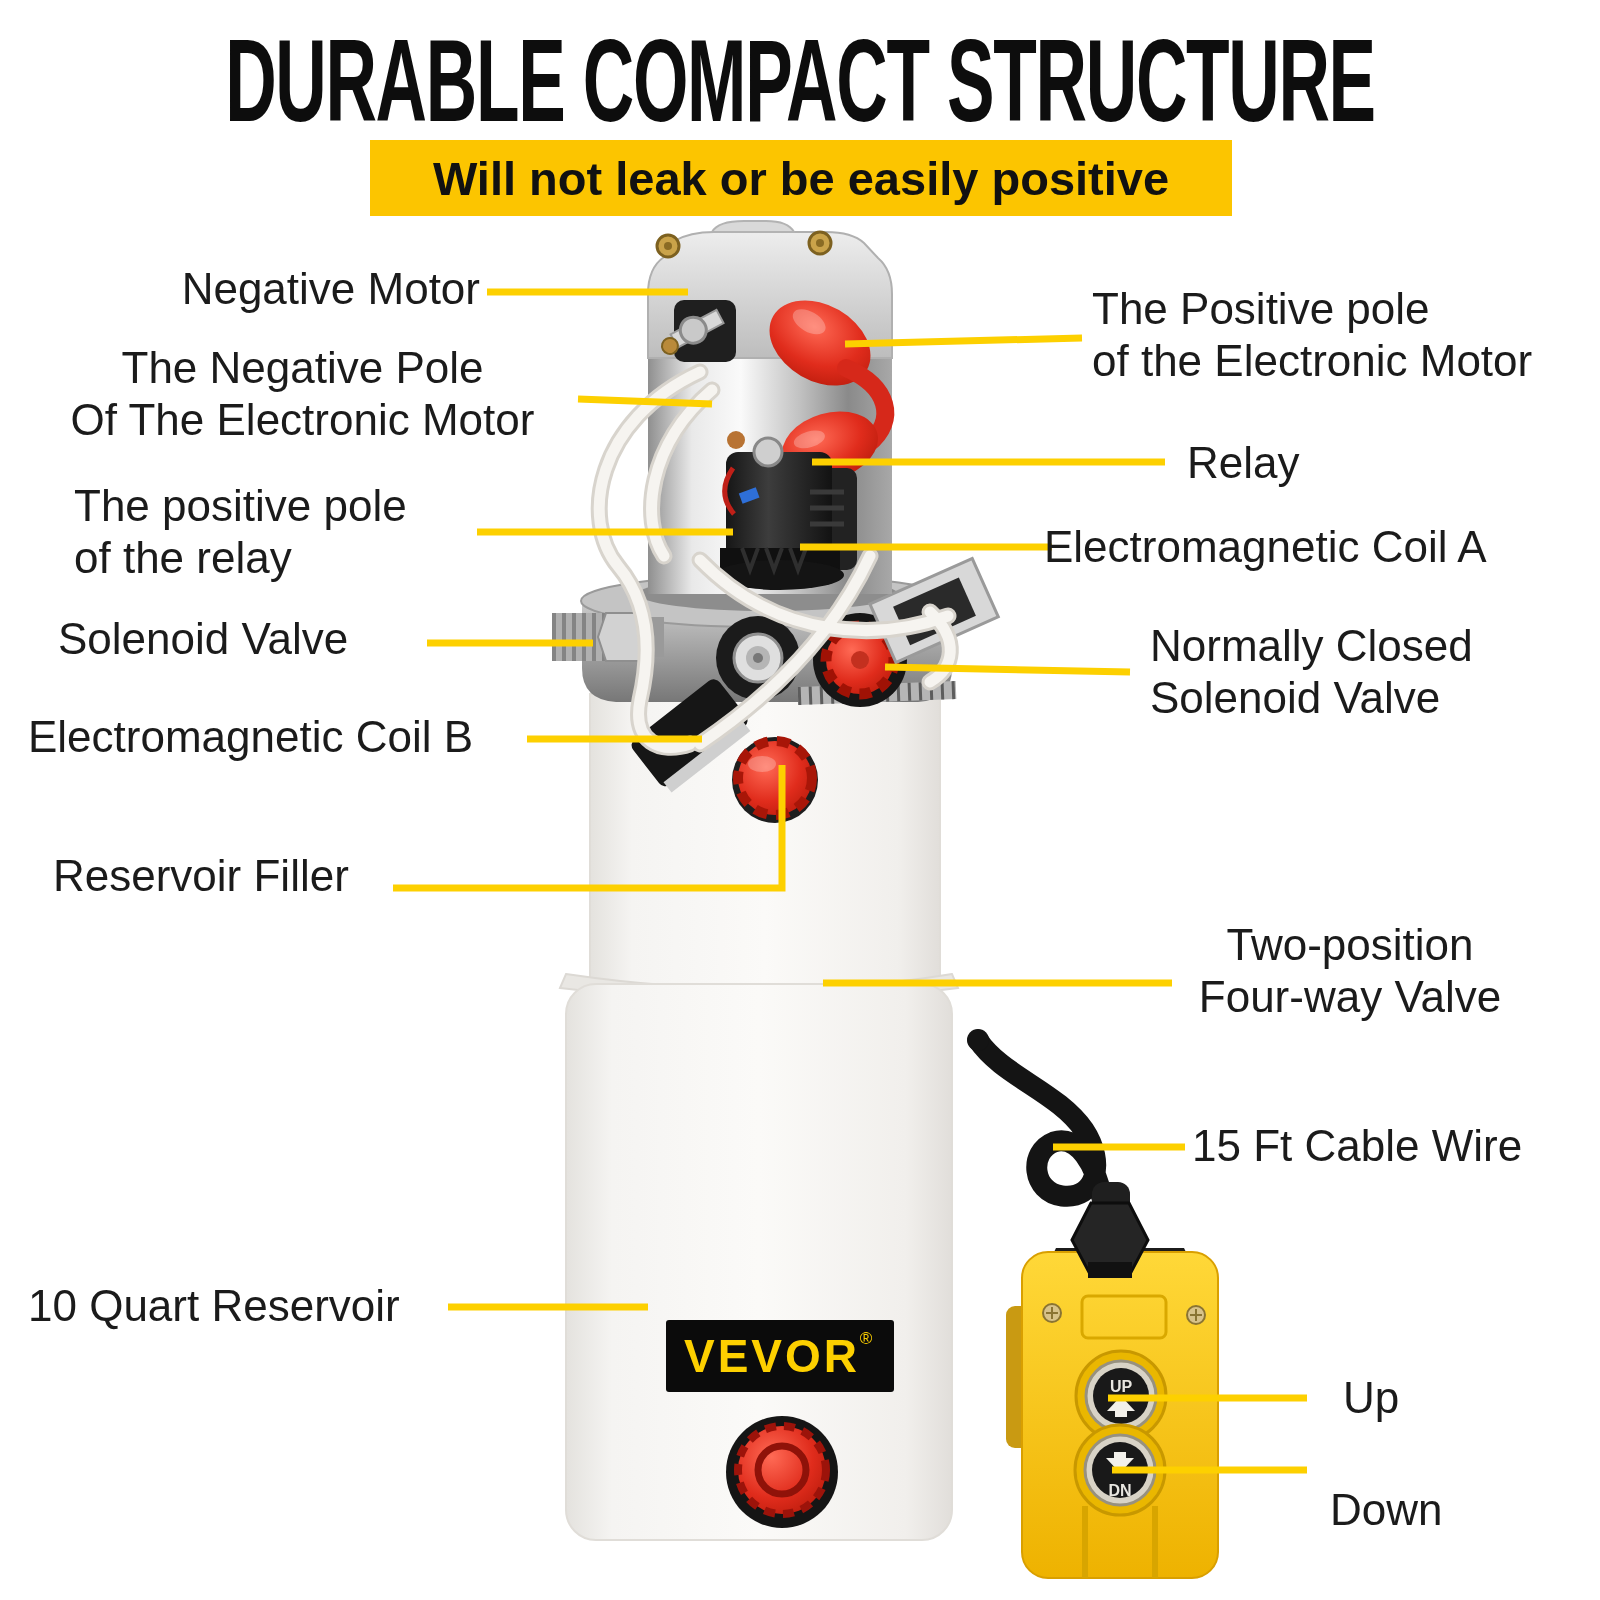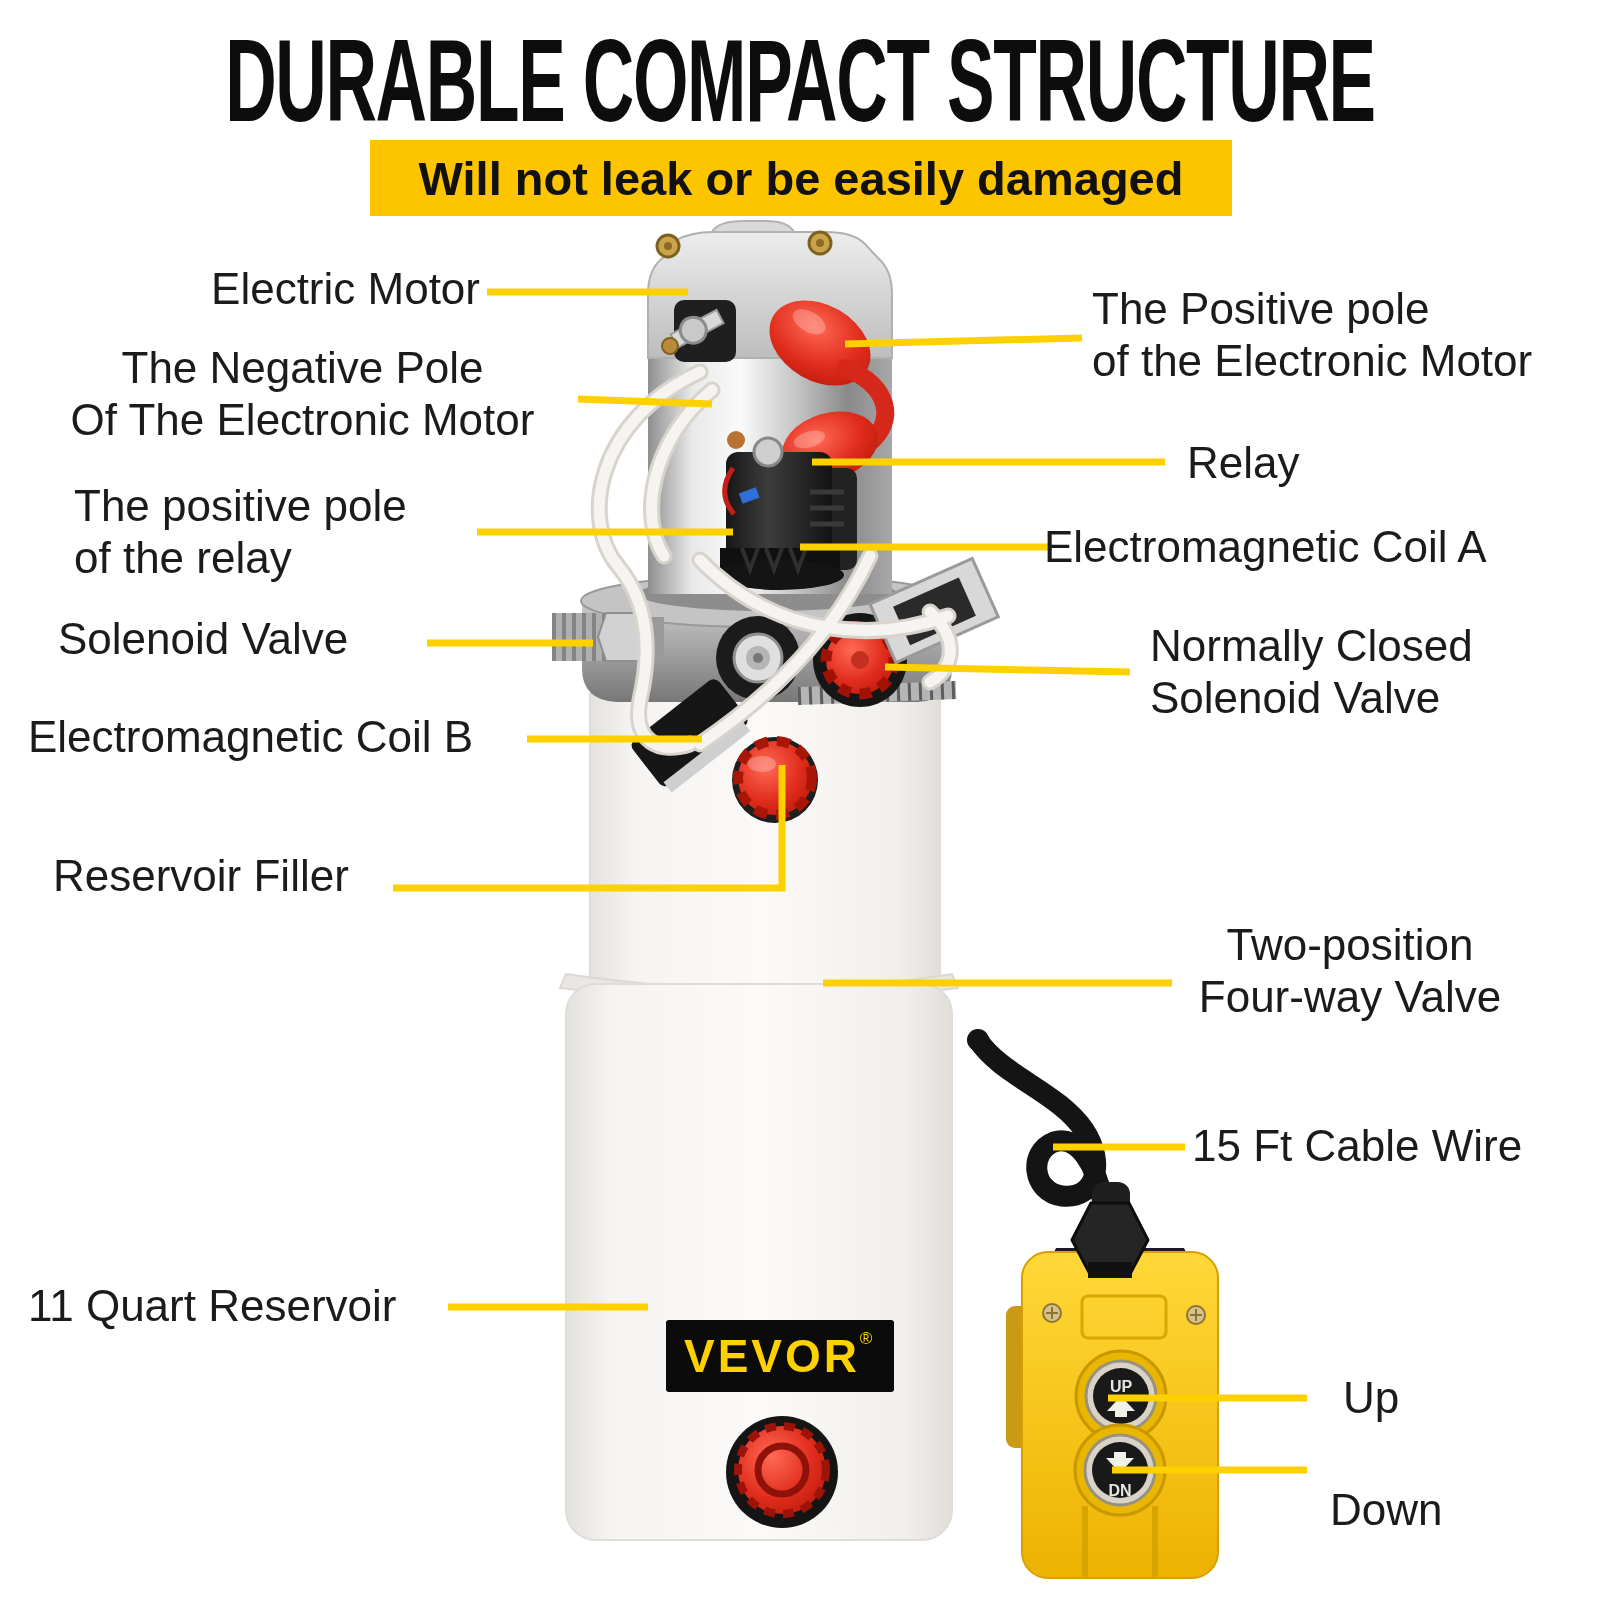--- a/index.html
+++ b/index.html
@@ -40,21 +40,21 @@
 </head>
 <body>
 
 <div id="canvas">
 
   <div class="title">
     <span>DURABLE COMPACT STRUCTURE</span>
   </div>
 
   <div class="banner">
-    <span>Will not leak or be easily damaged</span>
+    <span>Will not leak or be easily positive</span>
   </div>
 
   <svg class="art" viewBox="0 0 1600 1600">
     <defs>
       <linearGradient id="gMotor" x1="0" y1="0" x2="1" y2="0">
         <stop offset="0" stop-color="#8f8f8f"></stop>
           <stop offset="0.18" stop-color="#e9e9e9"></stop>
         <stop offset="0.38" stop-color="#fafafa"></stop>
           <stop offset="0.62" stop-color="#c2c2c2"></stop>
         <stop offset="0.82" stop-color="#8a8a8a"></stop>
@@ -276,21 +276,21 @@
       <line class="leader" x1="800" y1="547" x2="1052" y2="547"></line>
       <line class="leader" x1="885" y1="667" x2="1130" y2="672"></line>
       <line class="leader" x1="823" y1="983" x2="1172" y2="983"></line>
       <line class="leader" x1="1053" y1="1147" x2="1185" y2="1147"></line>
       <line class="leader" x1="1108" y1="1398" x2="1307" y2="1398"></line>
       <line class="leader" x1="1112" y1="1470" x2="1307" y2="1470"></line>
     </g>
   </svg>
 
   <div class="label al-r" style="left:170px;top:263px;width:310px;">
-    <span>Electric Motor</span>
+    <span>Negative Motor</span>
   </div>
 
   <div class="label al-c" style="left:40px;top:342px;width:525px;">
     <span>The Negative Pole</span>
     <span>Of The Electronic Motor</span>
   </div>
 
   <div class="label al-l" style="left:74px;top:480px;width:390px;">
     <span>The positive pole</span>
     <span>of the relay</span>
@@ -302,21 +302,21 @@
 
   <div class="label al-l" style="left:28px;top:711px;width:495px;">
     <span>Electromagnetic Coil B</span>
   </div>
 
   <div class="label al-l" style="left:53px;top:850px;width:330px;">
     <span>Reservoir Filler</span>
   </div>
 
   <div class="label al-l" style="left:28px;top:1280px;width:415px;">
-    <span>11 Quart Reservoir</span>
+    <span>10 Quart Reservoir</span>
   </div>
 
   <div class="label al-l" style="left:1092px;top:283px;width:430px;">
     <span>The Positive pole</span>
     <span>of the Electronic Motor</span>
   </div>
 
   <div class="label al-l" style="left:1187px;top:437px;width:220px;">
     <span>Relay</span>
   </div>

